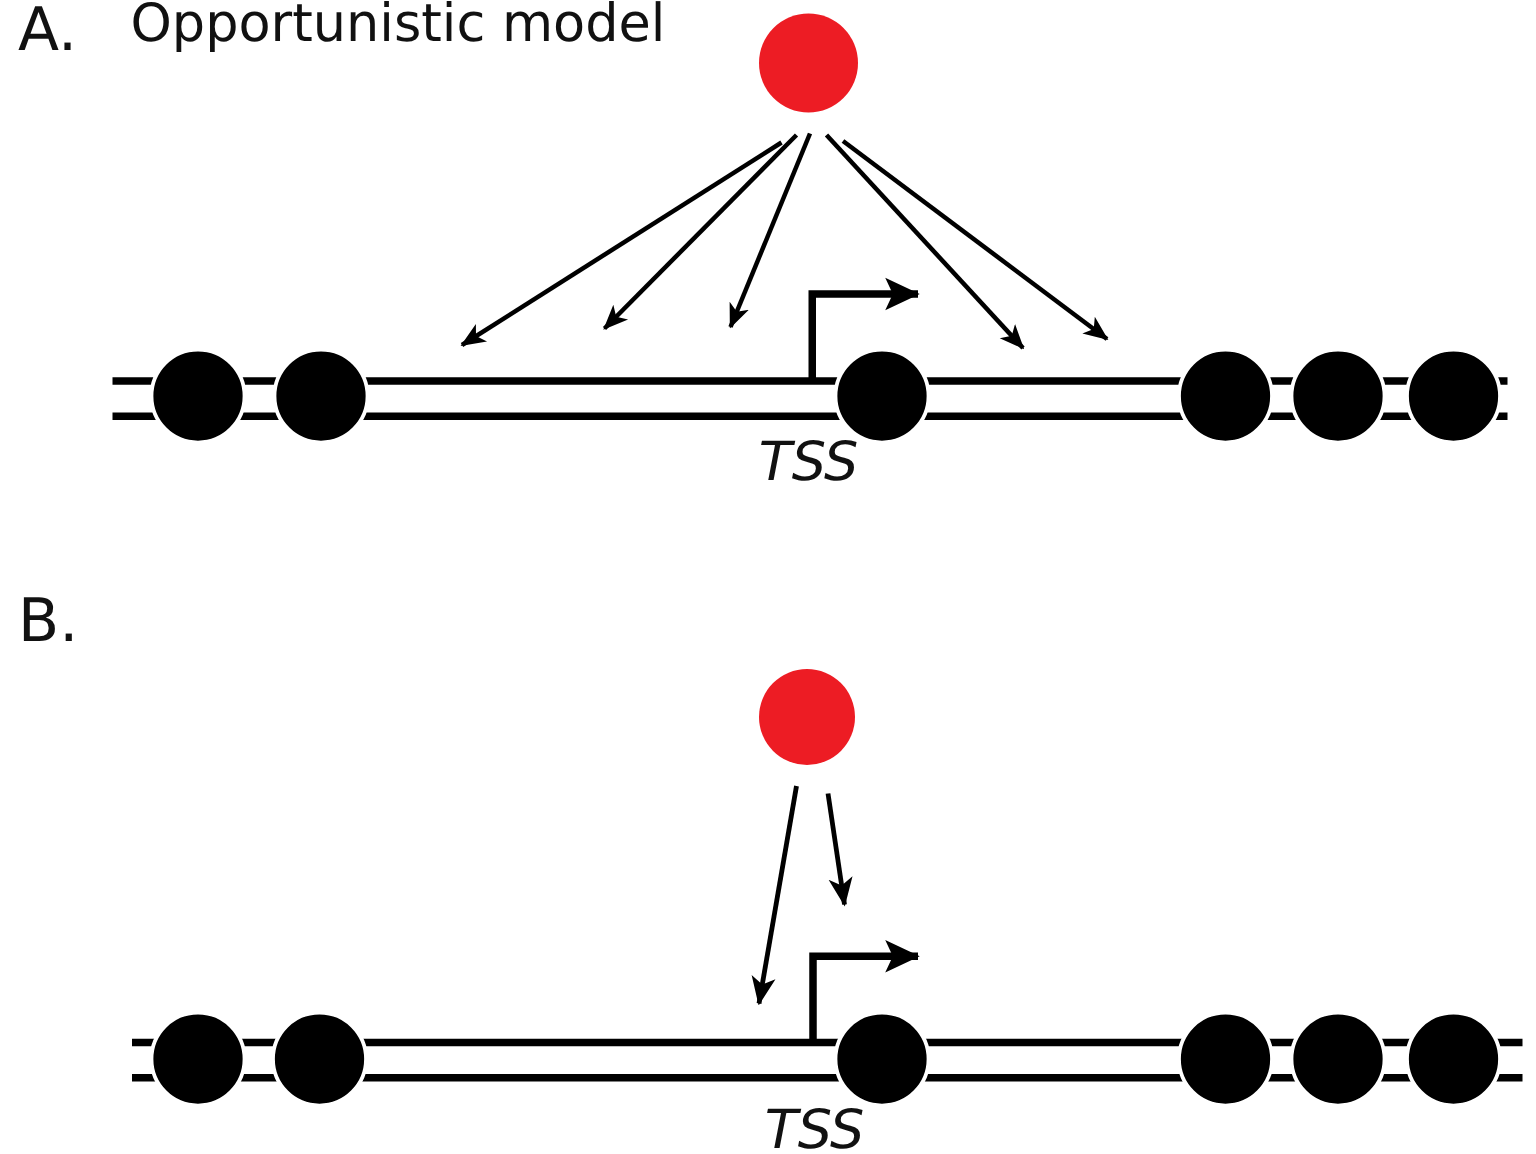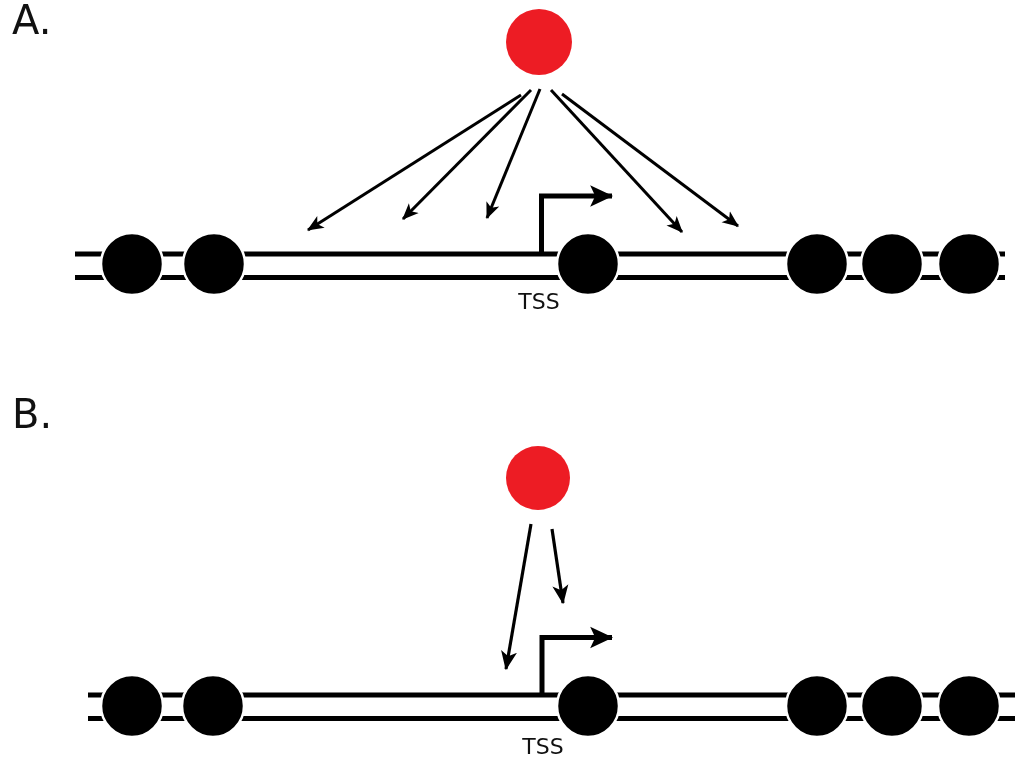--- a/index.html
+++ b/index.html
@@ -30,25 +30,26 @@
   }
   .panel-title {
     position: absolute;
     font-size: 35px;
     line-height: 1;
     color: #111111;
     white-space: nowrap;
   }
   .tss-label {
     position: absolute;
-    font-size: 22px;
+    font-size: 36px;
     line-height: 1;
     color: #111111;
     transform: translateX(-50%);
     white-space: nowrap;
+    font-style: italic;
   }
 </style>
 </head>
 <body>
 
 <div id="figure">
 
   <svg id="diagram-svg" width="1024" height="769" viewBox="0 0 1024 769">
     <defs>
       <marker id="headSmall" viewBox="0 0 10 10" refX="9.3" refY="5" markerWidth="5.5" markerHeight="5.5" orient="auto">
@@ -112,18 +113,19 @@
         <circle cx="817" cy="706" r="31"></circle>
         <circle cx="892" cy="706" r="31"></circle>
         <circle cx="969" cy="706" r="31"></circle>
       </g>
 
       <circle cx="538" cy="478" r="32" fill="#ed1c24"></circle>
     </g>
   </svg>
 
   <div class="panel-letter" style="left:12px; top:0px;">A.</div>
+  <div class="panel-title" style="left:87px; top:-1px;">Opportunistic model</div>
   <div class="tss-label" style="left:539px; top:291px;">TSS</div>
 
   <div class="panel-letter" style="left:12px; top:394px;">B.</div>
   <div class="tss-label" style="left:543px; top:736px;">TSS</div>
 
 </div>
 
 </body></html>

